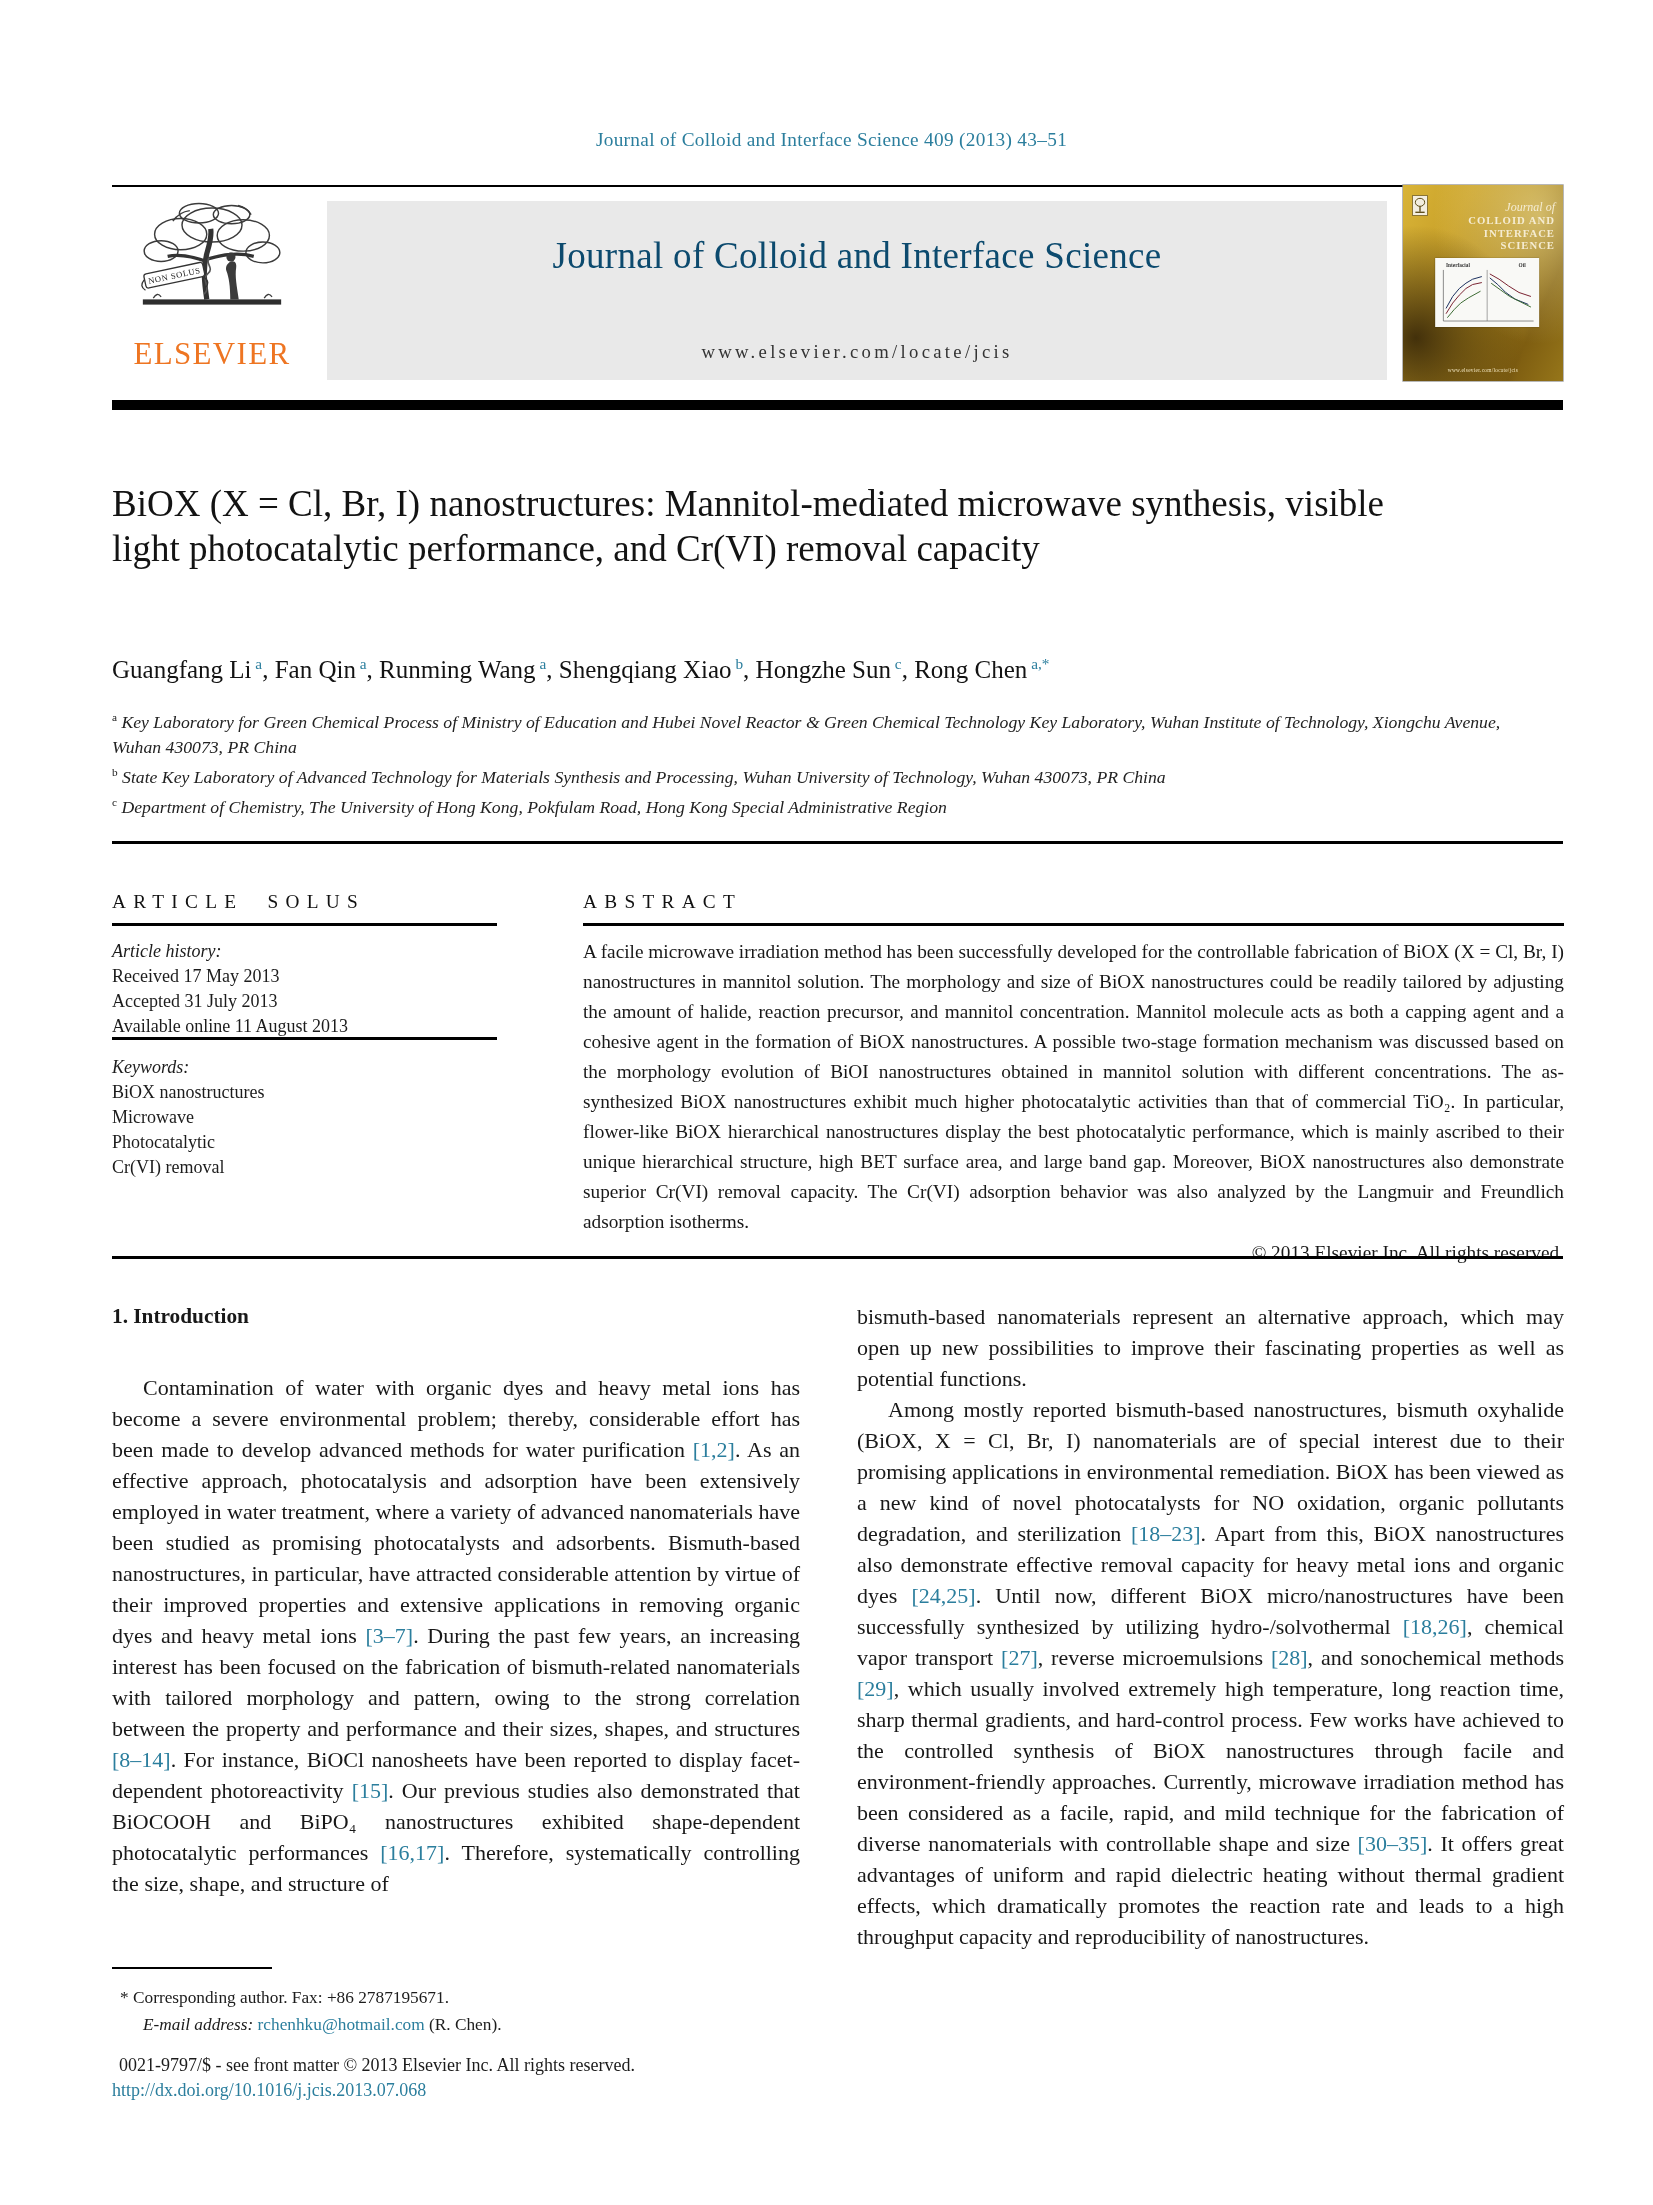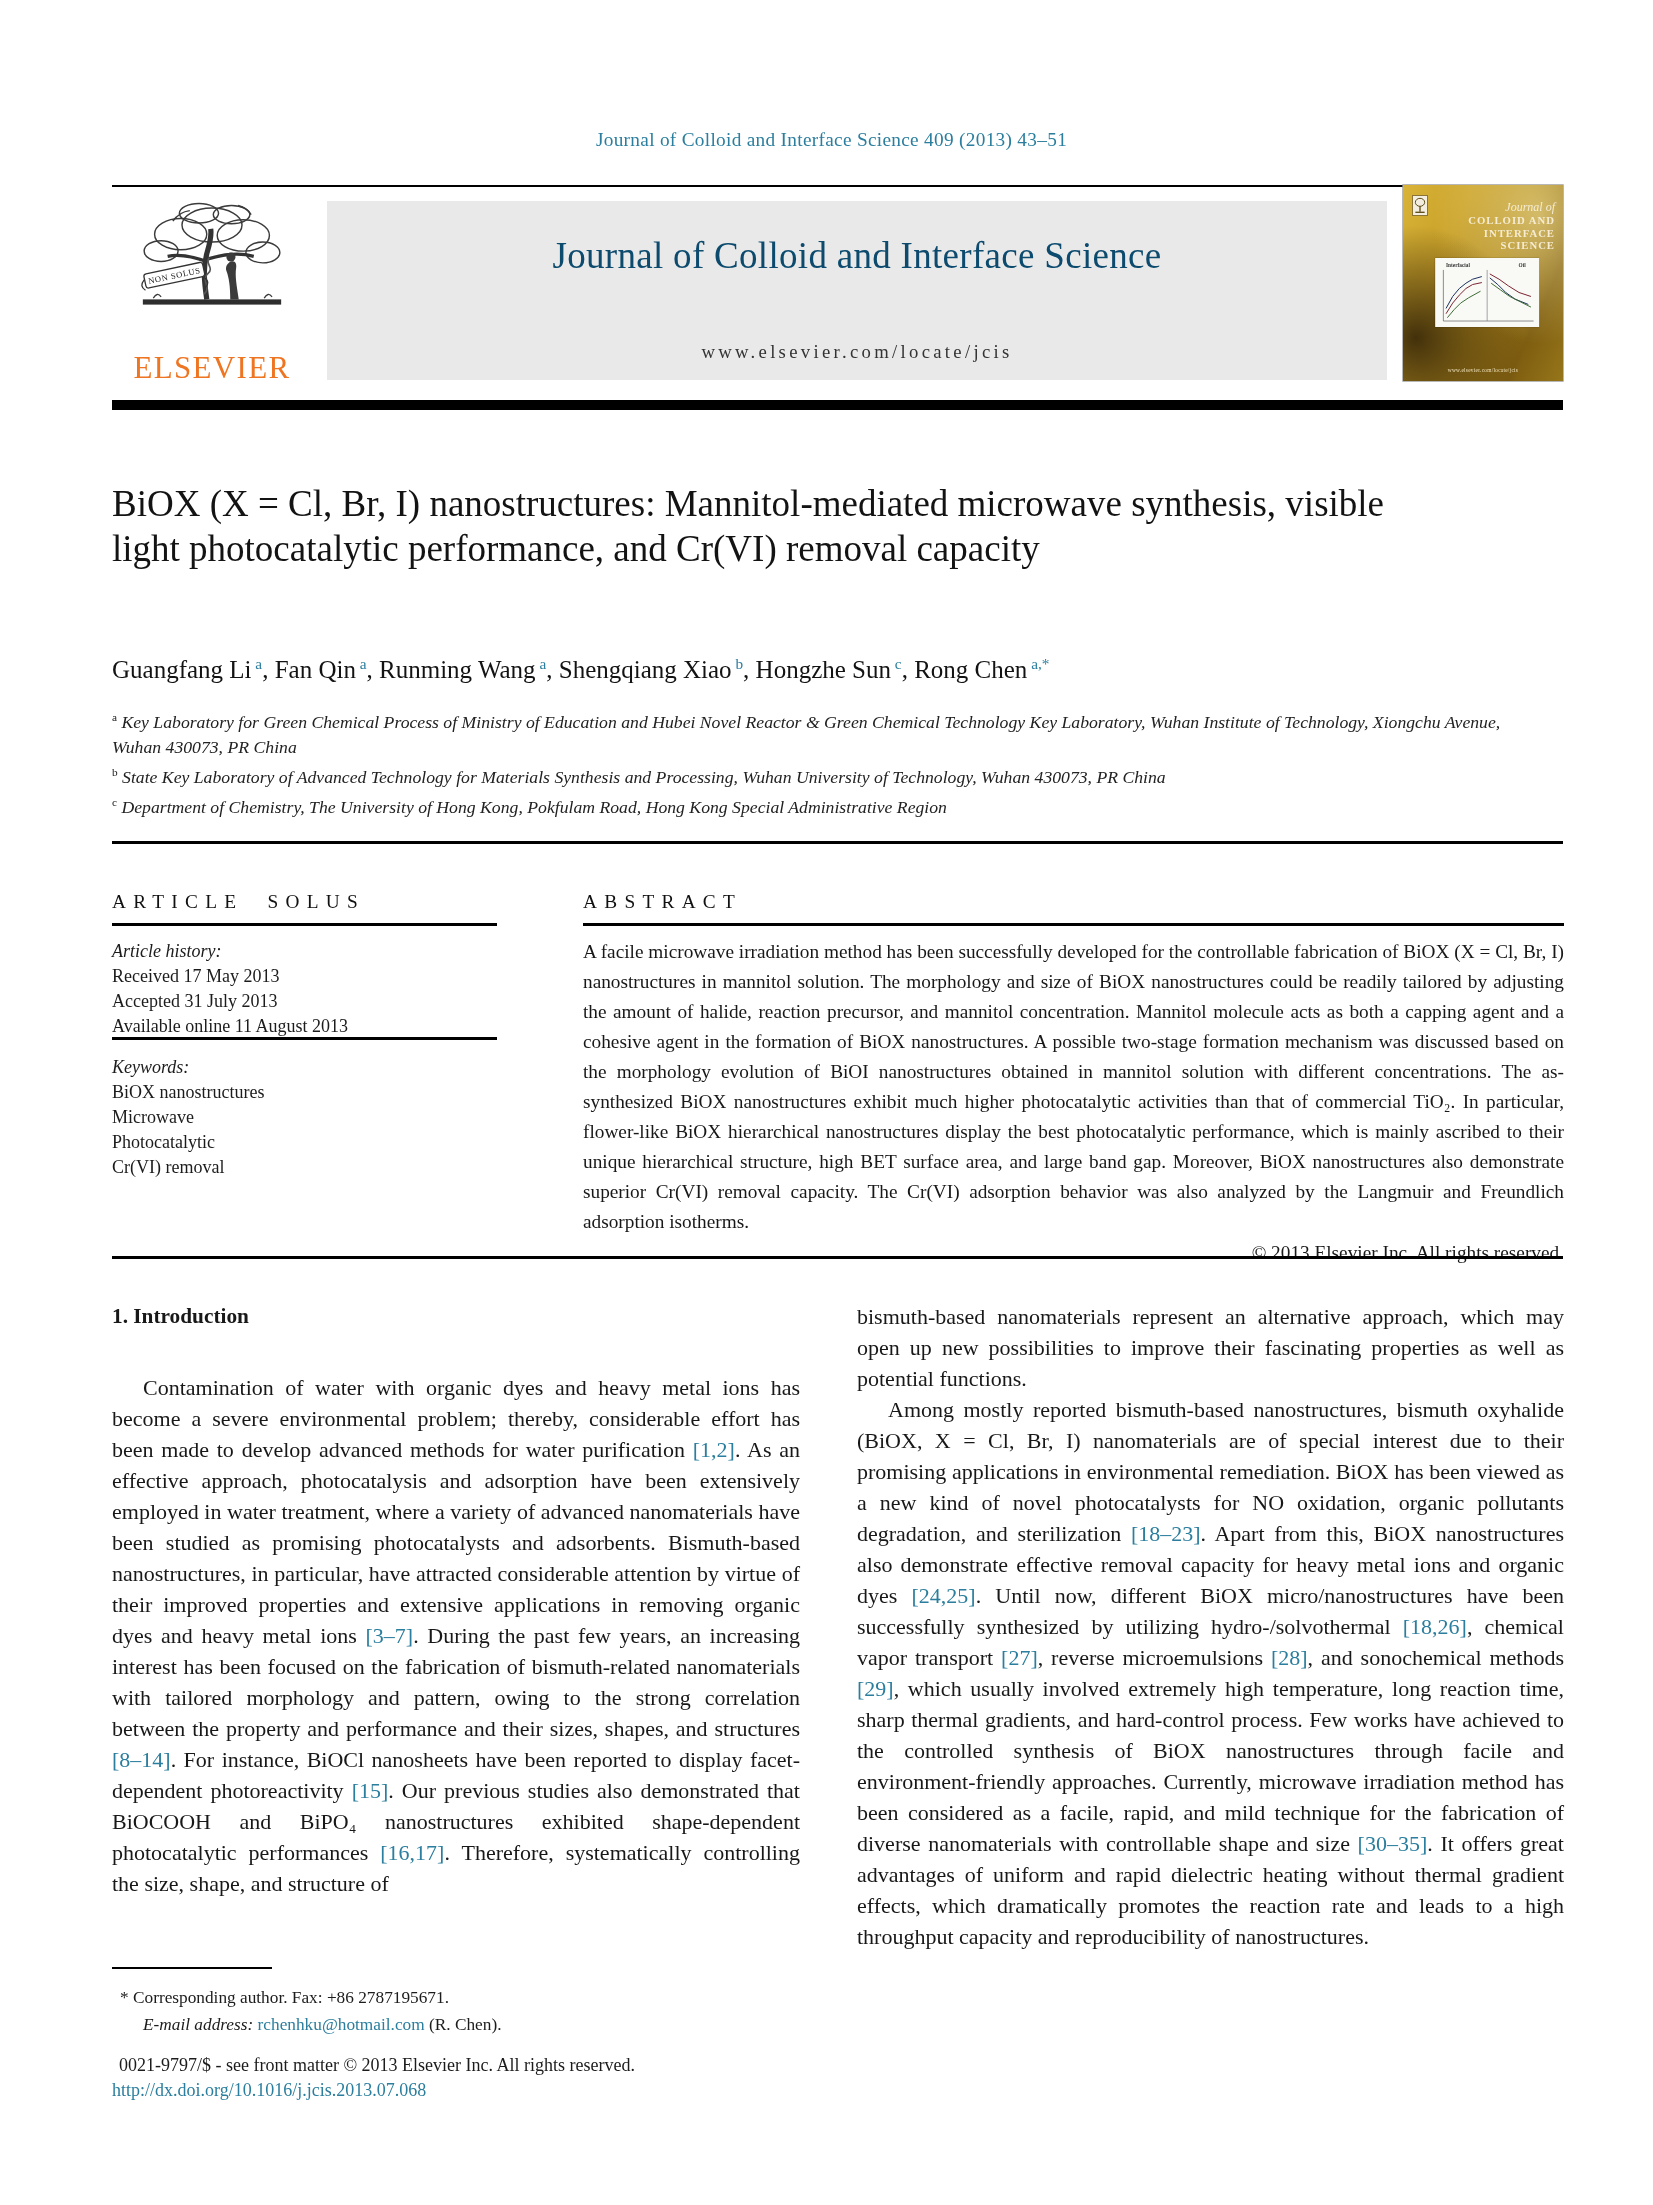--- a/index.html
+++ b/index.html
@@ -13,21 +13,21 @@
 
   .journal-ref { position:absolute; top:129px; left:0; right:12px; text-align:center;
     font-size:19.3px; color:#2b7e9d; letter-spacing:0.3px; }
 
   .rule { background:#000; position:absolute; left:0; }
   .rule-top { top:185px; width:100%; height:2px; }
   .thick-bar { position:absolute; top:400px; left:0; width:100%; height:10px; background:#000; }
 
   .header-band { position:absolute; top:192px; left:0; width:100%; height:200px; }
   .logo-block { position:absolute; left:0; top:2.7px; width:200px; text-align:center; }
-  .elsevier-word { font-size:31px; color:#ee7522; letter-spacing:1.3px; margin-top:16px;
+  .elsevier-word { font-size:31px; color:#ee7522; letter-spacing:1.3px; margin-top:2px;
     font-weight:500; }
 
   .gray-box { position:absolute; left:215px; top:9.3px; width:1060px; height:179px;
     background:#e9e9e9; }
   .contents-line { margin-top:18px; text-align:center; font-size:20px; color:#222; }
   .sciencedirect-link { color:#2b7e9d; }
   .header-journal-title { margin-top:33px; text-align:center; font-size:37px; color:#0c4a6e;
     letter-spacing:0.3px; }
   .header-url { position:absolute; bottom:17.3px; left:0; width:100%; text-align:center;
     font-size:18.7px; letter-spacing:3.3px; color:#333; }

